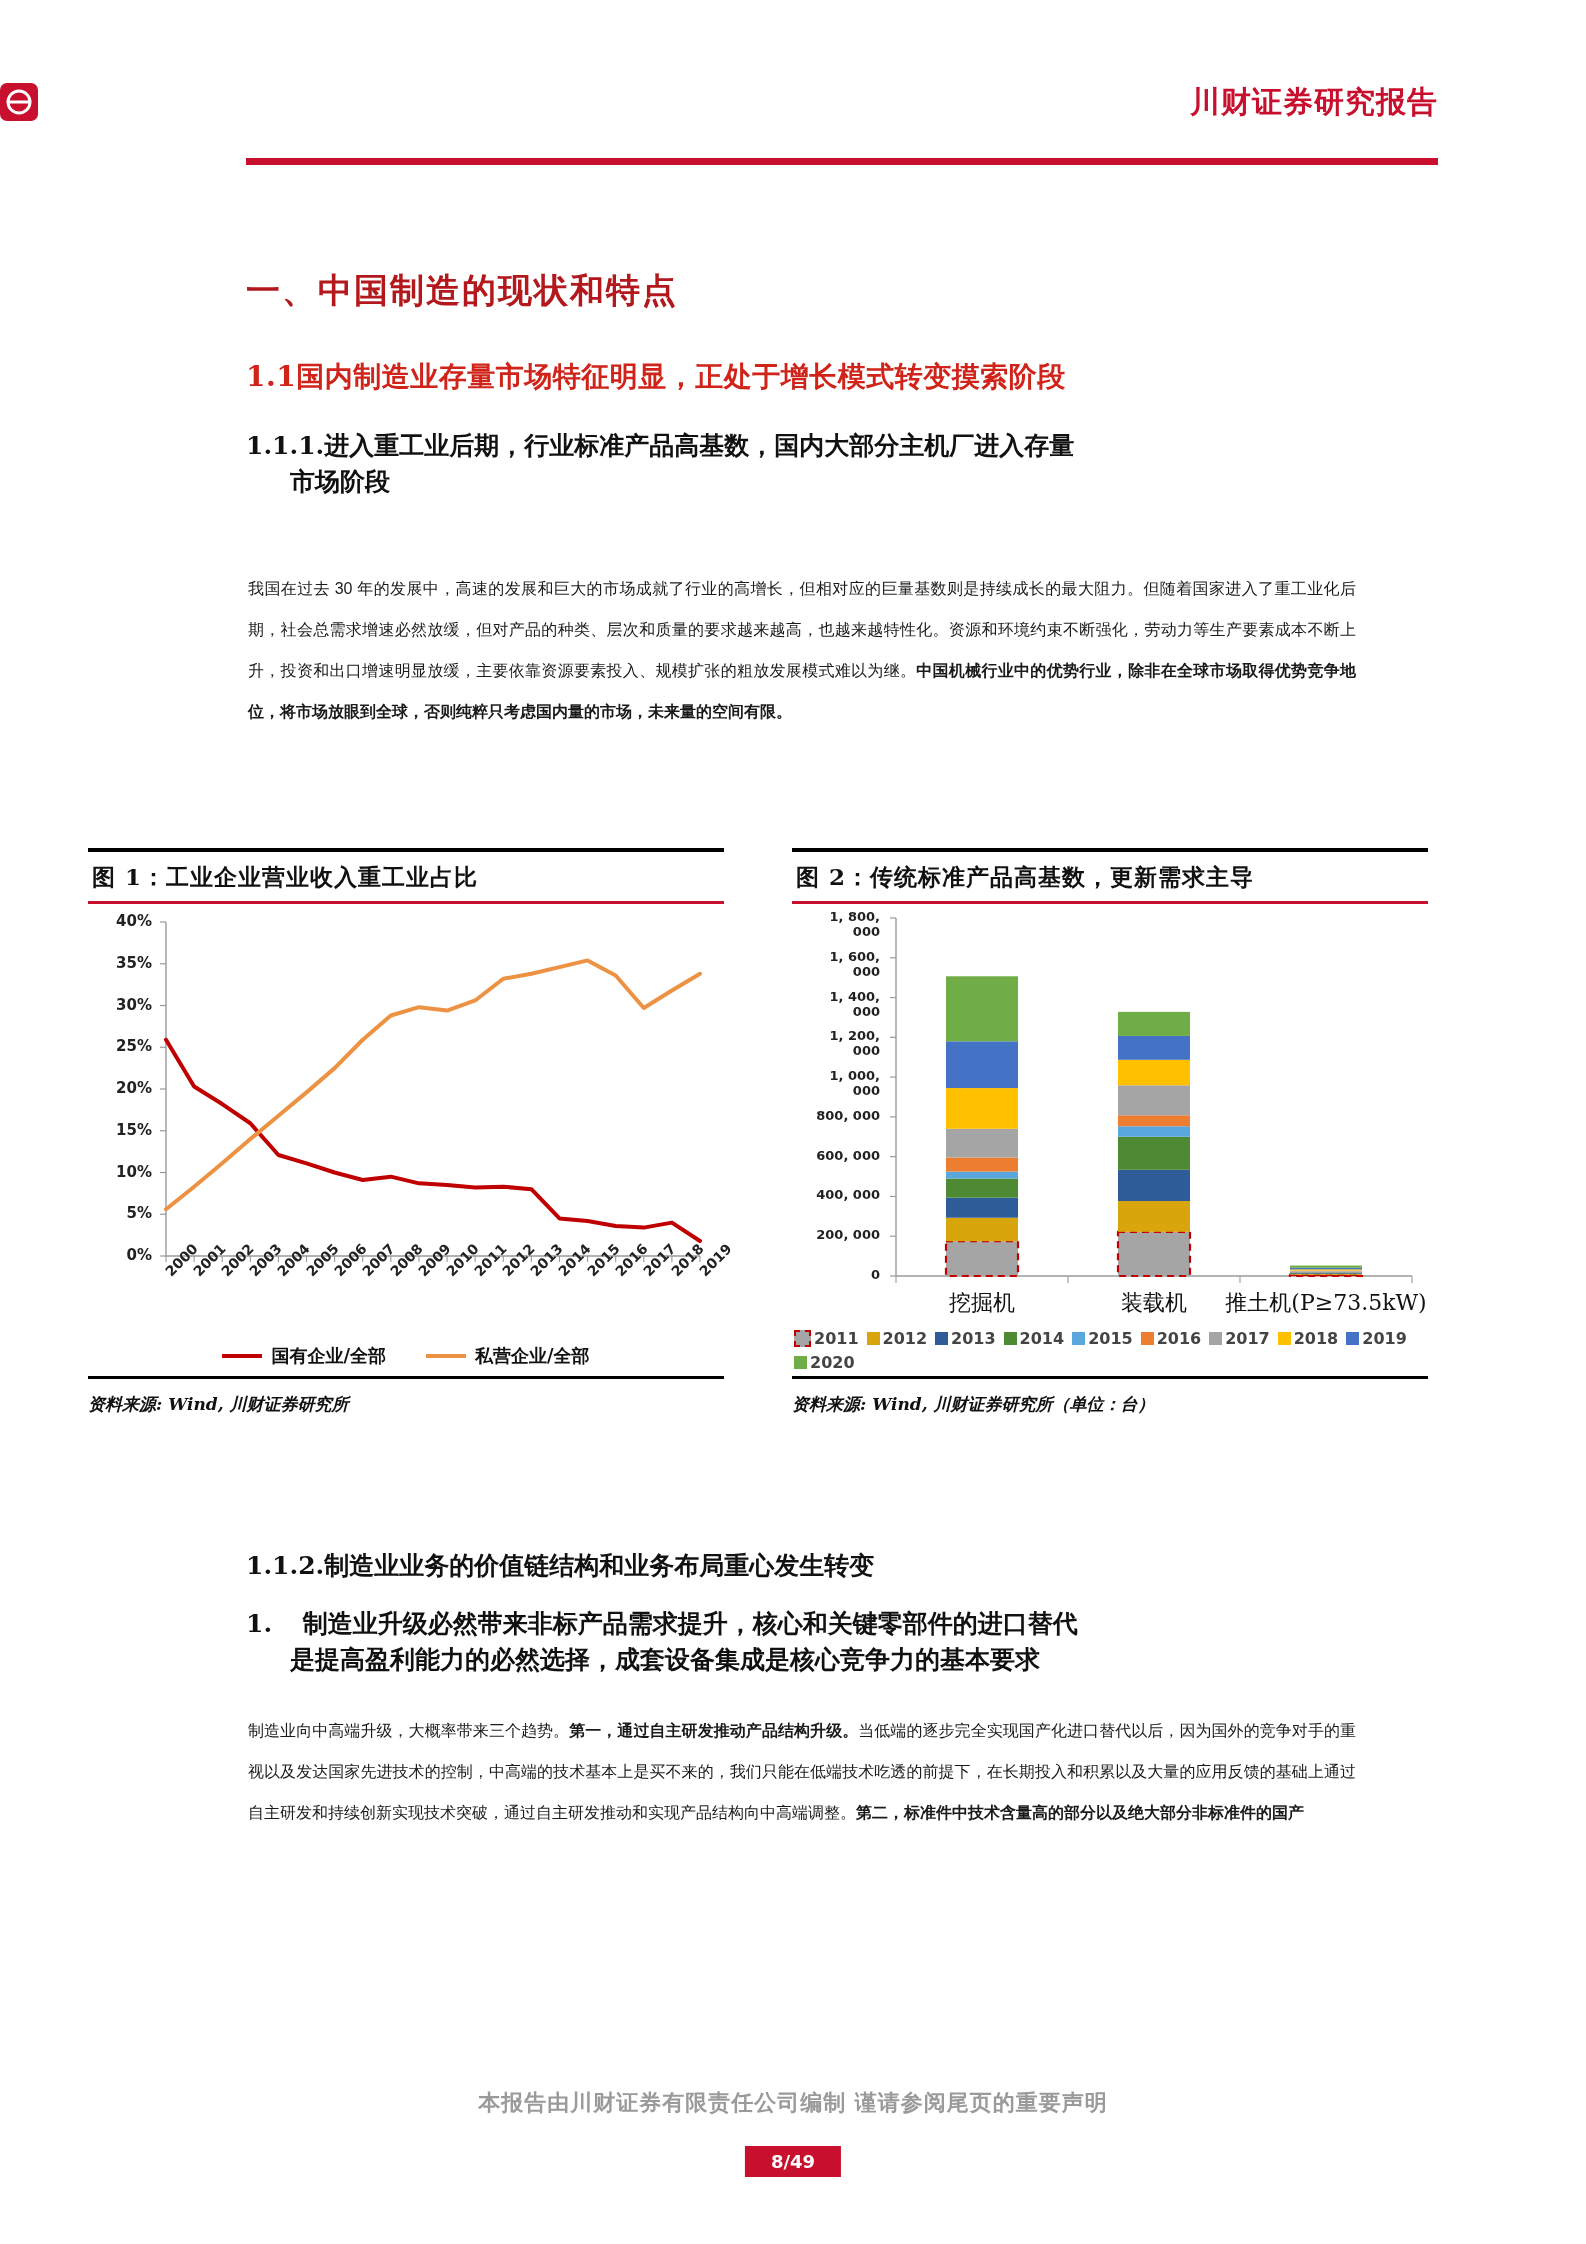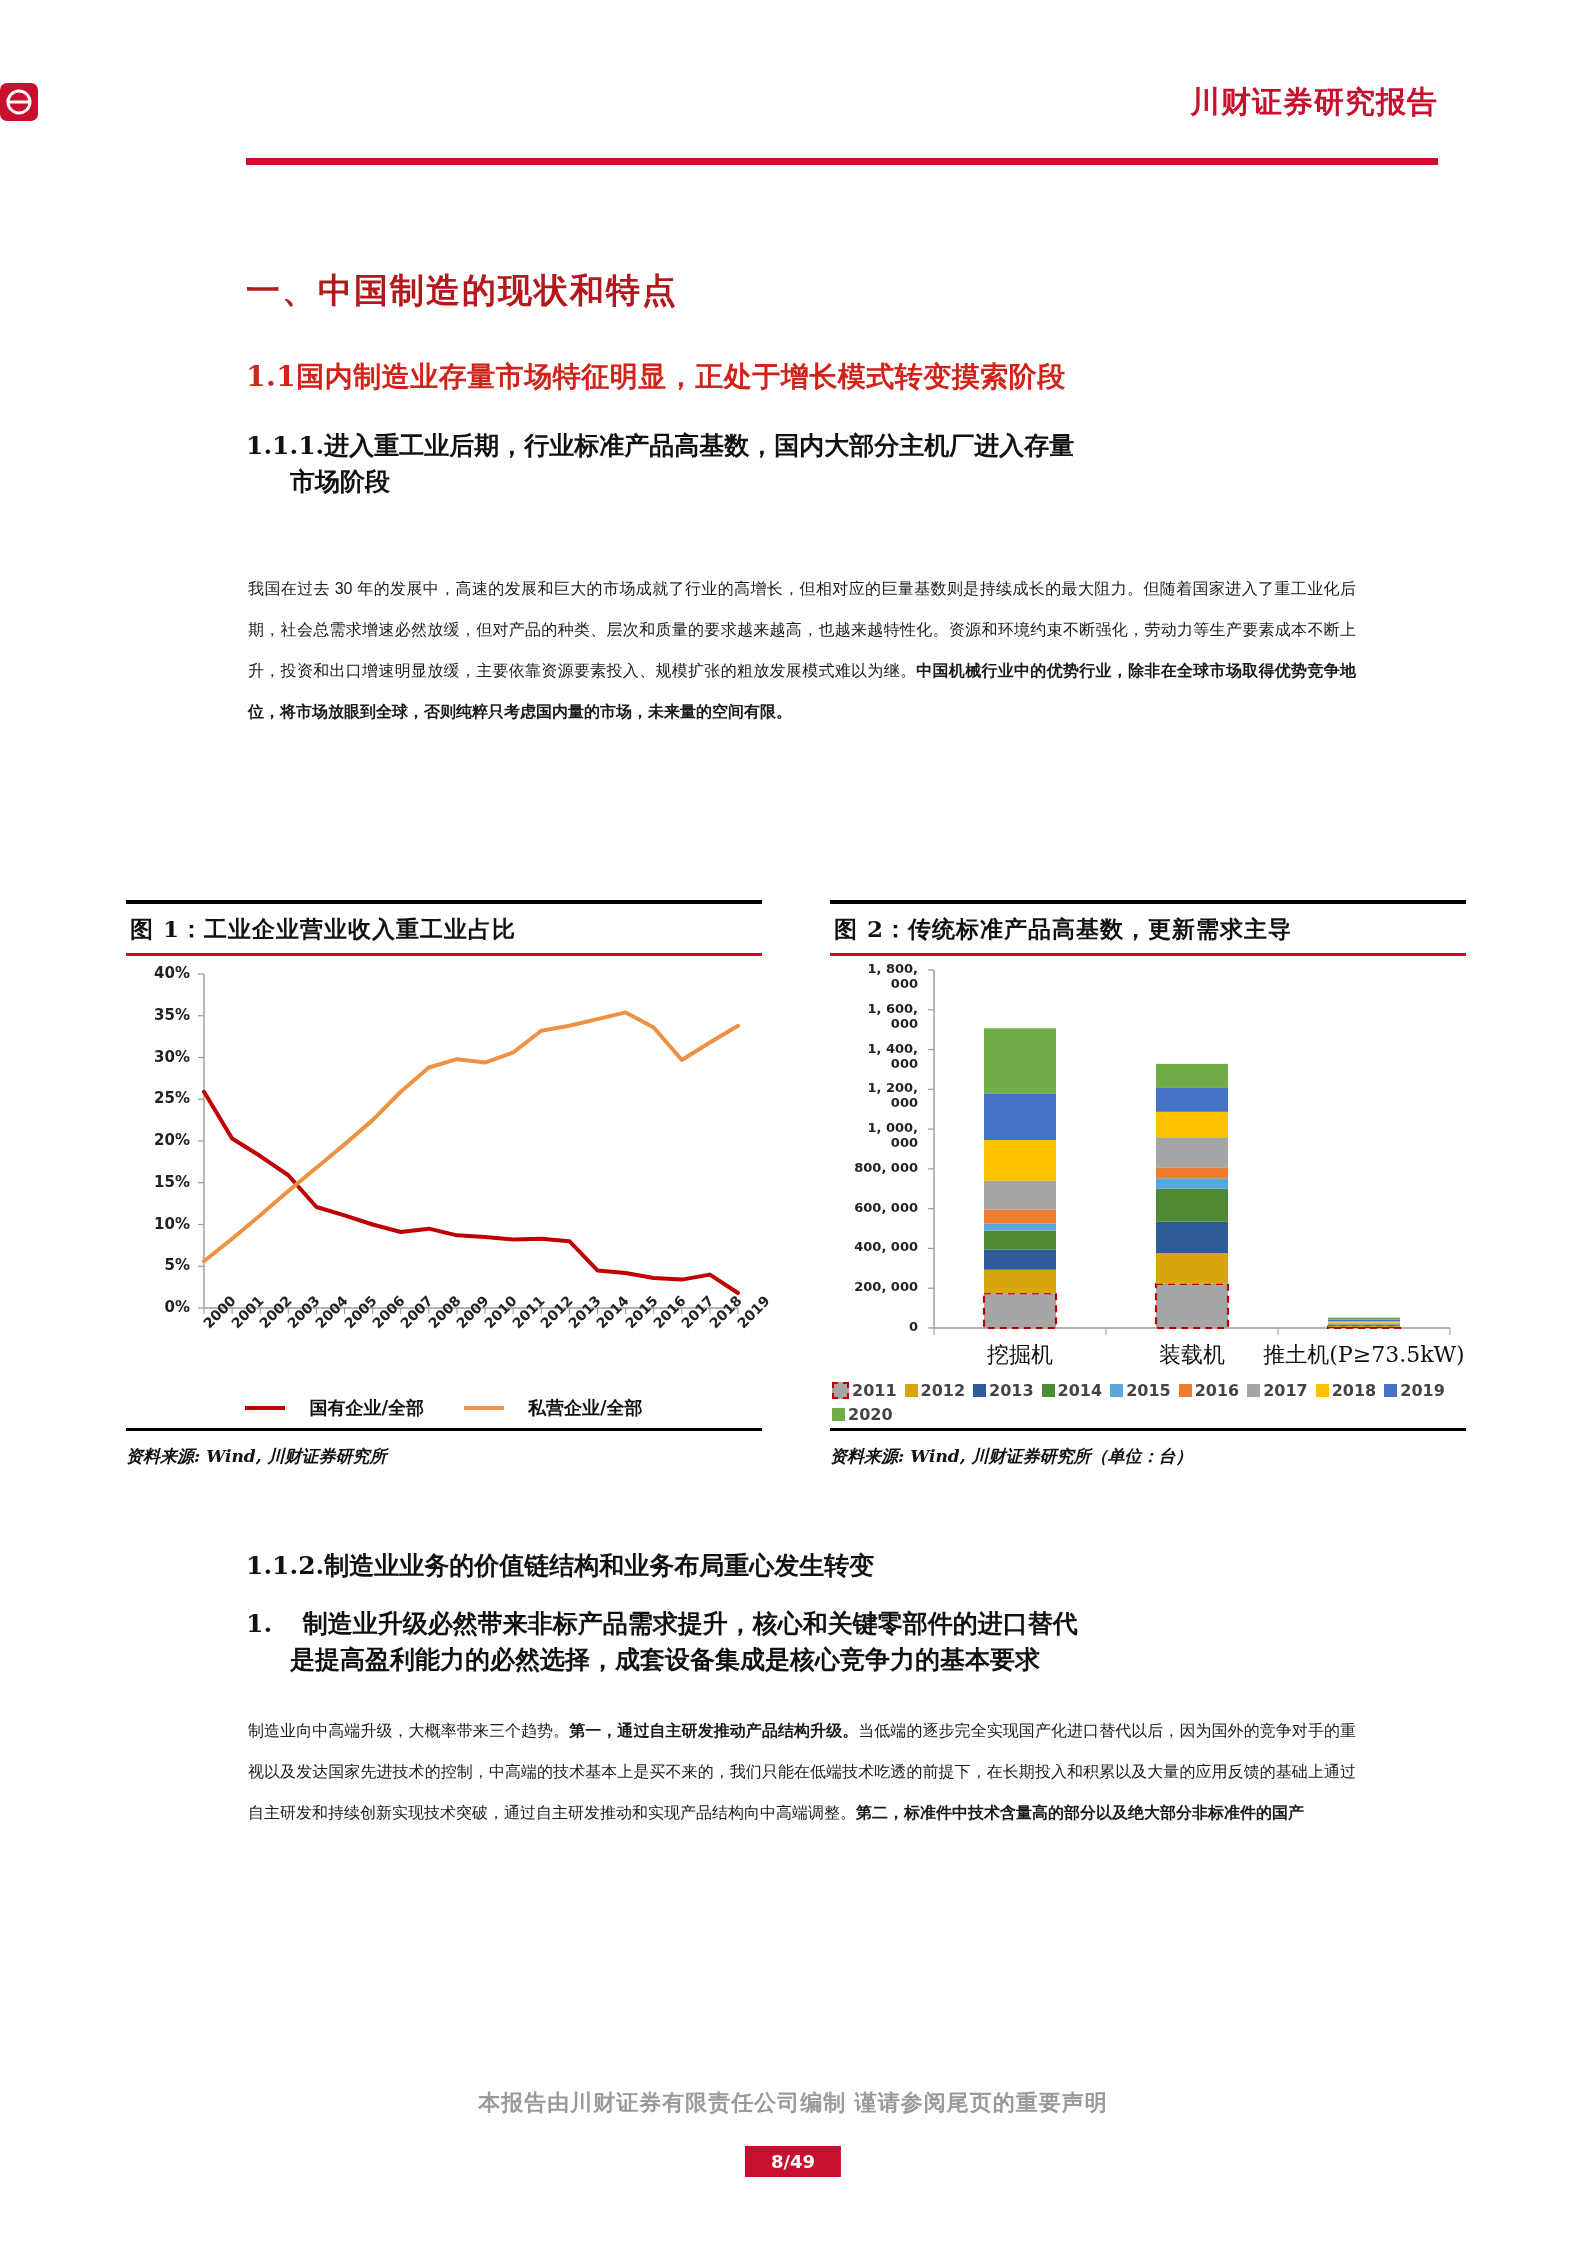--- a/index.html
+++ b/index.html
@@ -41,21 +41,21 @@
 
   
   .para{position:absolute;left:248px;width:1108px;font-size:16px;color:#1a1a1a;
     font-family:Liberation Sans, sans-serif;
     line-height:41px;text-align:justify;text-justify:inter-ideograph;}
   .para b{font-weight:bold;}
   #para1{top:568px;}
   #para2{top:1710px;}
 
   
-  .fig{position:absolute;top:900px;width:636px;margin-left:38px;}
+  .fig{position:absolute;top:848px;width:636px;}
   #fig1{left:88px;}
   #fig2{left:792px;}
   .fig-topline{height:4px;background:#000;}
   .fig-cap{font-size:23px;font-weight:bold;color:#111;padding:10px 4px 8px 4px;
     font-family:"DejaVu Serif","Liberation Serif",serif;letter-spacing:1px;}
   .fig-redline{height:3px;background:#C8102E;}
   .fig-body{height:470px;position:relative;}
   .fig-botline{height:3px;background:#000;margin-top:2px;}
   .fig-src{font-size:17px;font-style:italic;font-weight:bold;color:#111;
     padding-top:14px;font-family:"DejaVu Serif","Liberation Serif",serif;}
@@ -63,21 +63,21 @@
   
   .lc-wrap{position:relative;width:636px;height:470px;}
   .lc-ylabel{position:absolute;font-size:15px;color:#222;text-align:right;
     width:50px;font-family:"DejaVu Sans","Liberation Sans",sans-serif;
     font-weight:bold;}
   .lc-xlabel{position:absolute;font-size:14px;color:#222;font-weight:bold;
     transform-origin:left top;transform:rotate(-45deg);white-space:nowrap;
     font-family:"DejaVu Sans","Liberation Sans",sans-serif;}
   .lc-legend{position:absolute;left:0;right:0;bottom:6px;display:flex;
     justify-content:center;gap:40px;align-items:center;}
-  .lc-legend .item{display:flex;align-items:center;gap:24px;font-size:18px;
+  .lc-legend .item{display:flex;align-items:center;gap:9px;font-size:18px;
     color:#111;font-family:"DejaVu Serif","Liberation Serif",serif;
     font-weight:bold;text-align:right;}
   .lc-legend .swatch{width:40px;height:4px;display:inline-block;}
 
   
   .bc-wrap{position:relative;width:636px;height:470px;}
   .bc-ylabel{position:absolute;font-size:13px;color:#222;text-align:right;
     width:82px;font-weight:bold;
     font-family:"DejaVu Sans","Liberation Sans",sans-serif;}
   .bc-cat{position:absolute;font-size:22px;color:#111;text-align:center;

